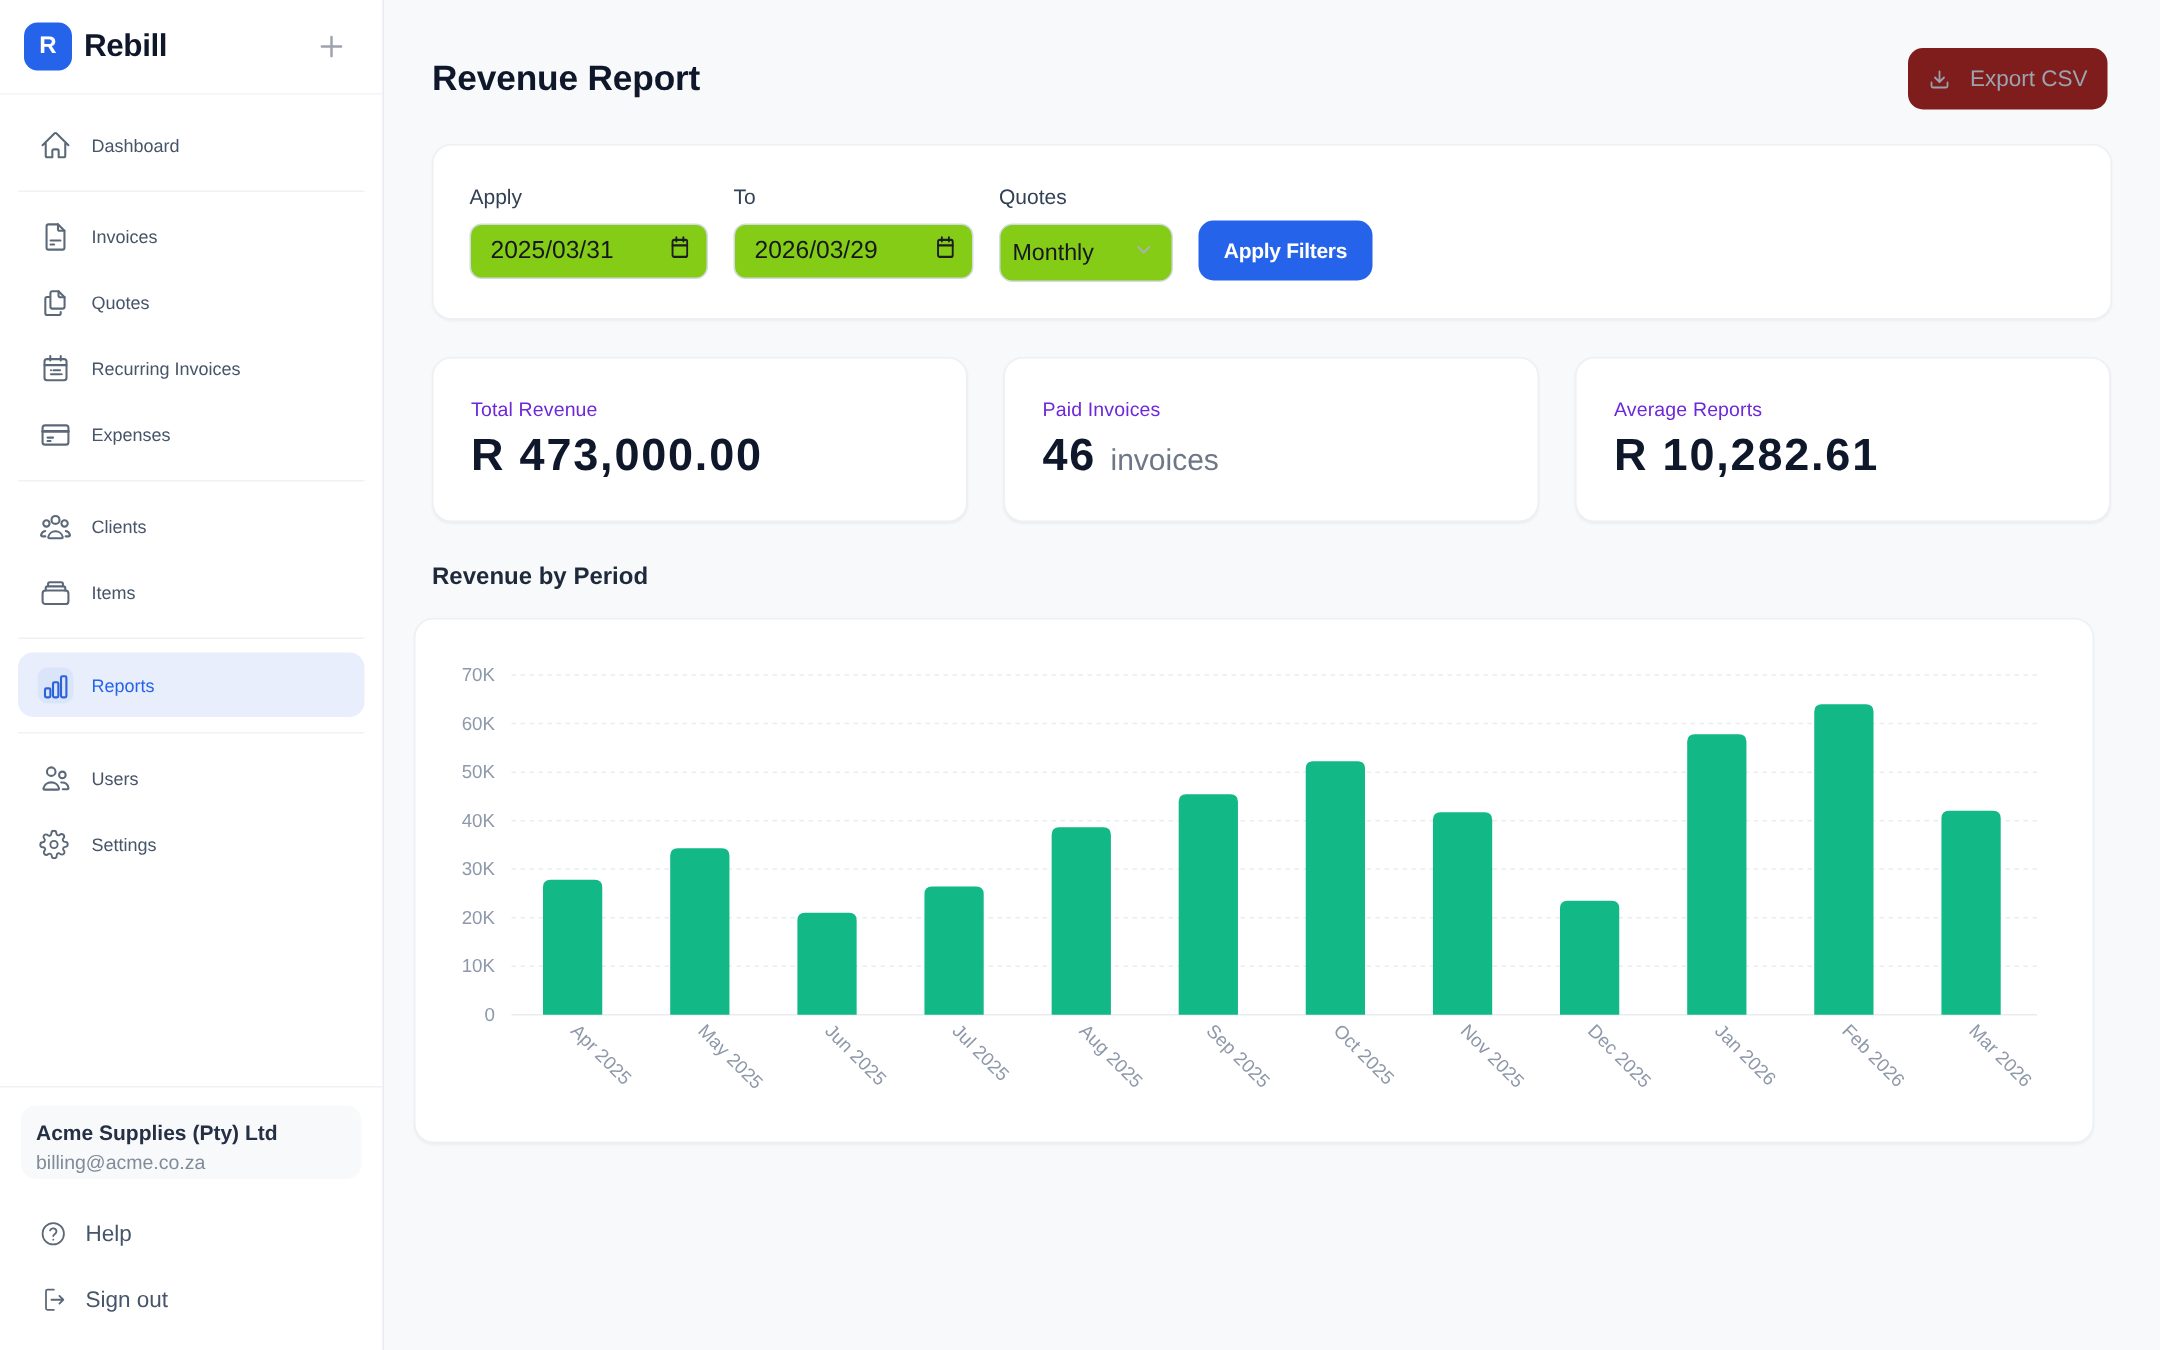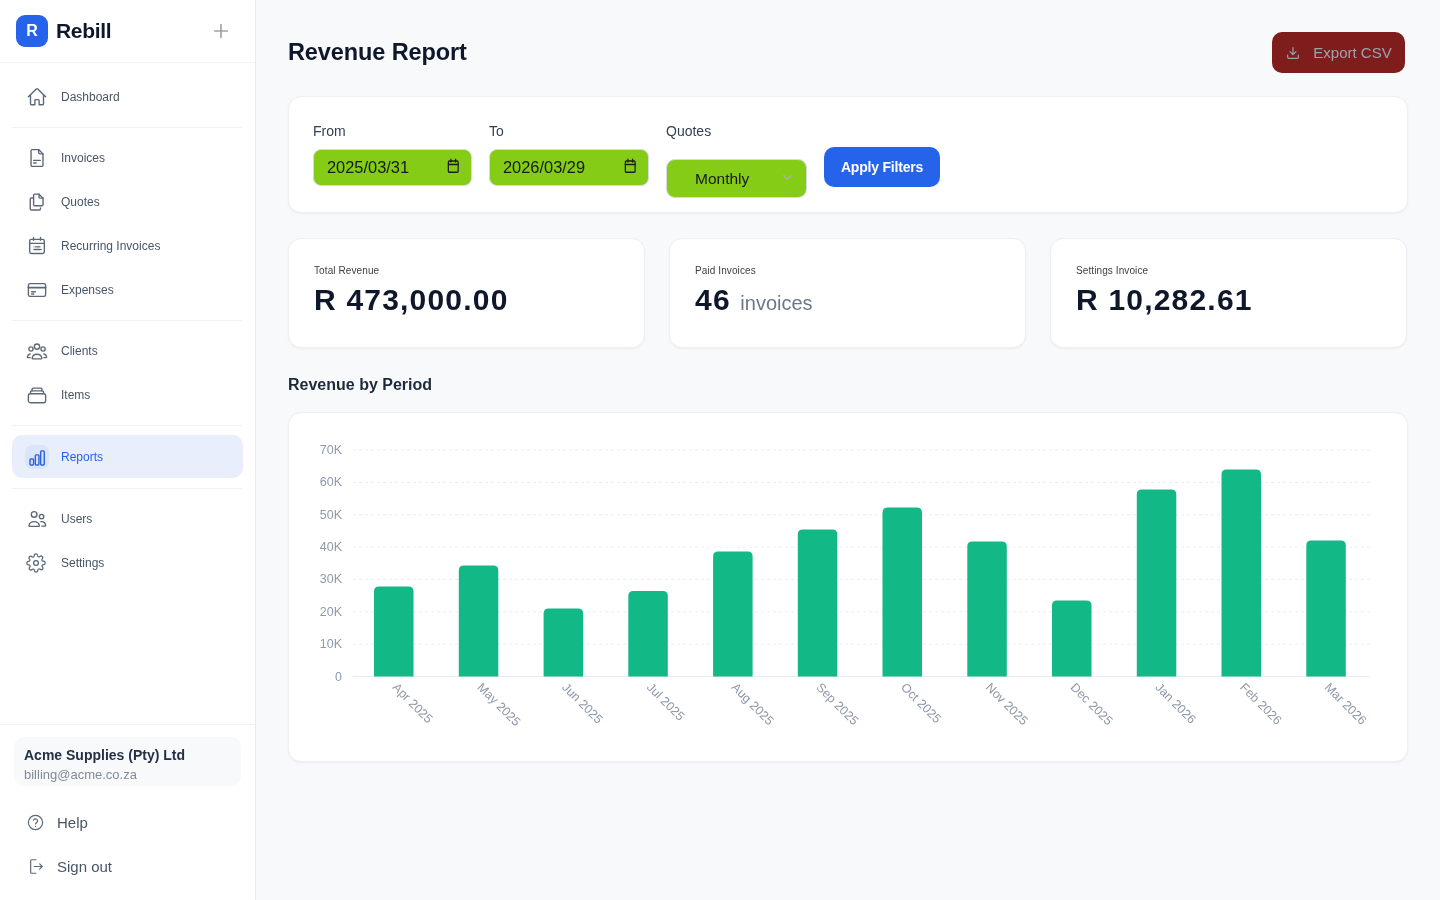--- a/index.html
+++ b/index.html
@@ -35,34 +35,34 @@
 .export svg { width:16px; height:16px; margin-right:12px; }
 
 .card { position:absolute; background:#fff; border-radius:13px; box-shadow:0 1px 2px rgba(15,23,42,0.05); border:1px solid #edf0f4; }
 #filters { left:32px; top:96px; width:1120px; height:117px; padding:21px 24px; }
 .fgroup { float:left; margin-right:17px; }
 .flabel { font-size:14px; color:#334155; margin:5px 0 0 0; height:22px; }
 .finput { height:37px; margin-top:4px; border:1px solid #d3dae2; border-radius:8px; background:#84cc16; display:flex; align-items:center; padding:0 12px 0 13px; font-size:16.4px; color:#16181d; }
 .finput .cal { margin-left:auto; }
 #f-from .finput { width:159px; }
 #f-to .finput { width:160px; }
-#f-period .finput { width:141px; height:39px; margin-top:14px; border-radius:9px; padding-left:28px; font-size:15.5px; }
+#f-period .finput { width:116px; height:39px; margin-top:4px; border-radius:9px; padding-left:8px; font-size:15.5px; }
 .chev { margin-left:auto; color:#9ca3af; }
 .applybtn { float:left; margin-top:29px; width:116px; height:40px; background:#2563eb; border-radius:10px; color:#fff; font-size:14px; font-weight:bold; letter-spacing:-0.2px; display:flex; align-items:center; justify-content:center; }
 
 .stat { top:238px; height:110px; width:357px; padding:26px 25px; }
 #stat1 { left:32px; }
 #stat2 { left:413px; }
 #stat3 { left:794px; }
-.slabel { font-size:10px; color:#404040; letter-spacing:0.1px; }
+.slabel { font-size:13px; color:#6d28d9; letter-spacing:0.1px; }
 .sval { font-size:30px; font-weight:bold; color:#0f172a; margin-top:6.5px; letter-spacing:1.2px; }
 .sunit { font-size:20px; font-weight:normal; color:#6e7787; letter-spacing:0; }
 
 .rbp { position:absolute; left:32px; top:376px; font-size:16px; font-weight:bold; color:#1e293b; }
-#chartcard { left:32px; top:412px; width:1120px; height:350px; }
+#chartcard { left:20px; top:412px; width:1120px; height:350px; }
 </style>
 </head>
 <body>
 
 <div id="sidebar">
   <div class="sb-head">
     <div class="logo">R</div>
     <div class="brand">Rebill</div>
     <svg class="plus" width="22" height="22" viewBox="0 0 24 24" fill="none" stroke="currentColor" stroke-width="1.8" stroke-linecap="round">
         <path d="M12 5v14M5 12h14"></path>
@@ -183,21 +183,21 @@
 
 <div id="main">
   <div class="mhead">Revenue Report</div>
   <div class="export"><svg viewBox="0 0 24 24" fill="none" stroke="#9aa1ad" stroke-width="1.8" stroke-linecap="round" stroke-linejoin="round">
         <path d="M12 4v10M7.5 10 12 14.5 16.5 10"></path>
         <path d="M4 15v3.5c0 .83.67 1.5 1.5 1.5h13c.83 0 1.5-.67 1.5-1.5V15"></path>
       </svg> Export CSV</div>
 
   <div class="card" id="filters">
     <div class="fgroup" id="f-from">
-      <div class="flabel">From</div>
+      <div class="flabel">Apply</div>
       <div class="finput">2025/03/31<span class="cal"><svg width="12.5" height="15.5" viewBox="0 0 24 24" preserveAspectRatio="none" fill="none" stroke="#1c1e22" stroke-width="2.4" stroke-linecap="round" stroke-linejoin="round">
               <rect x="2.6" y="4.5" width="18.8" height="17.5" rx="2"></rect>
               <path d="M2.6 10.2h18.8M7.5 2v4M16.5 2v4"></path>
             </svg></span></div>
     </div>
     <div class="fgroup" id="f-to">
       <div class="flabel">To</div>
       <div class="finput">2026/03/29<span class="cal"><svg width="12.5" height="15.5" viewBox="0 0 24 24" preserveAspectRatio="none" fill="none" stroke="#1c1e22" stroke-width="2.4" stroke-linecap="round" stroke-linejoin="round">
               <rect x="2.6" y="4.5" width="18.8" height="17.5" rx="2"></rect>
               <path d="M2.6 10.2h18.8M7.5 2v4M16.5 2v4"></path>
@@ -214,21 +214,21 @@
 
   <div class="card stat" id="stat1">
       <div class="slabel">Total Revenue</div>
       <div class="sval">R 473,000.00</div>
     </div>
   <div class="card stat" id="stat2">
       <div class="slabel">Paid Invoices</div>
       <div class="sval">46 <span class="sunit">invoices</span></div>
     </div>
   <div class="card stat" id="stat3">
-      <div class="slabel">Settings Invoice</div>
+      <div class="slabel">Average Reports</div>
       <div class="sval">R 10,282.61</div>
     </div>
 
   <div class="rbp">Revenue by Period</div>
   <div class="card" id="chartcard">
       <svg width="1118" height="348" viewBox="0 0 1118 348" style="position:absolute;left:0;top:0">
         <line x1="64" y1="37.0" x2="1081" y2="37.0" stroke="#e9edf1" stroke-width="1" stroke-dasharray="3 3"></line>
         <text x="53" y="41.0" text-anchor="end" font-size="12.5" fill="#8e99ab">70K</text>
         <line x1="64" y1="69.4" x2="1081" y2="69.4" stroke="#e9edf1" stroke-width="1" stroke-dasharray="3 3"></line>
         <text x="53" y="73.4" text-anchor="end" font-size="12.5" fill="#8e99ab">60K</text>

